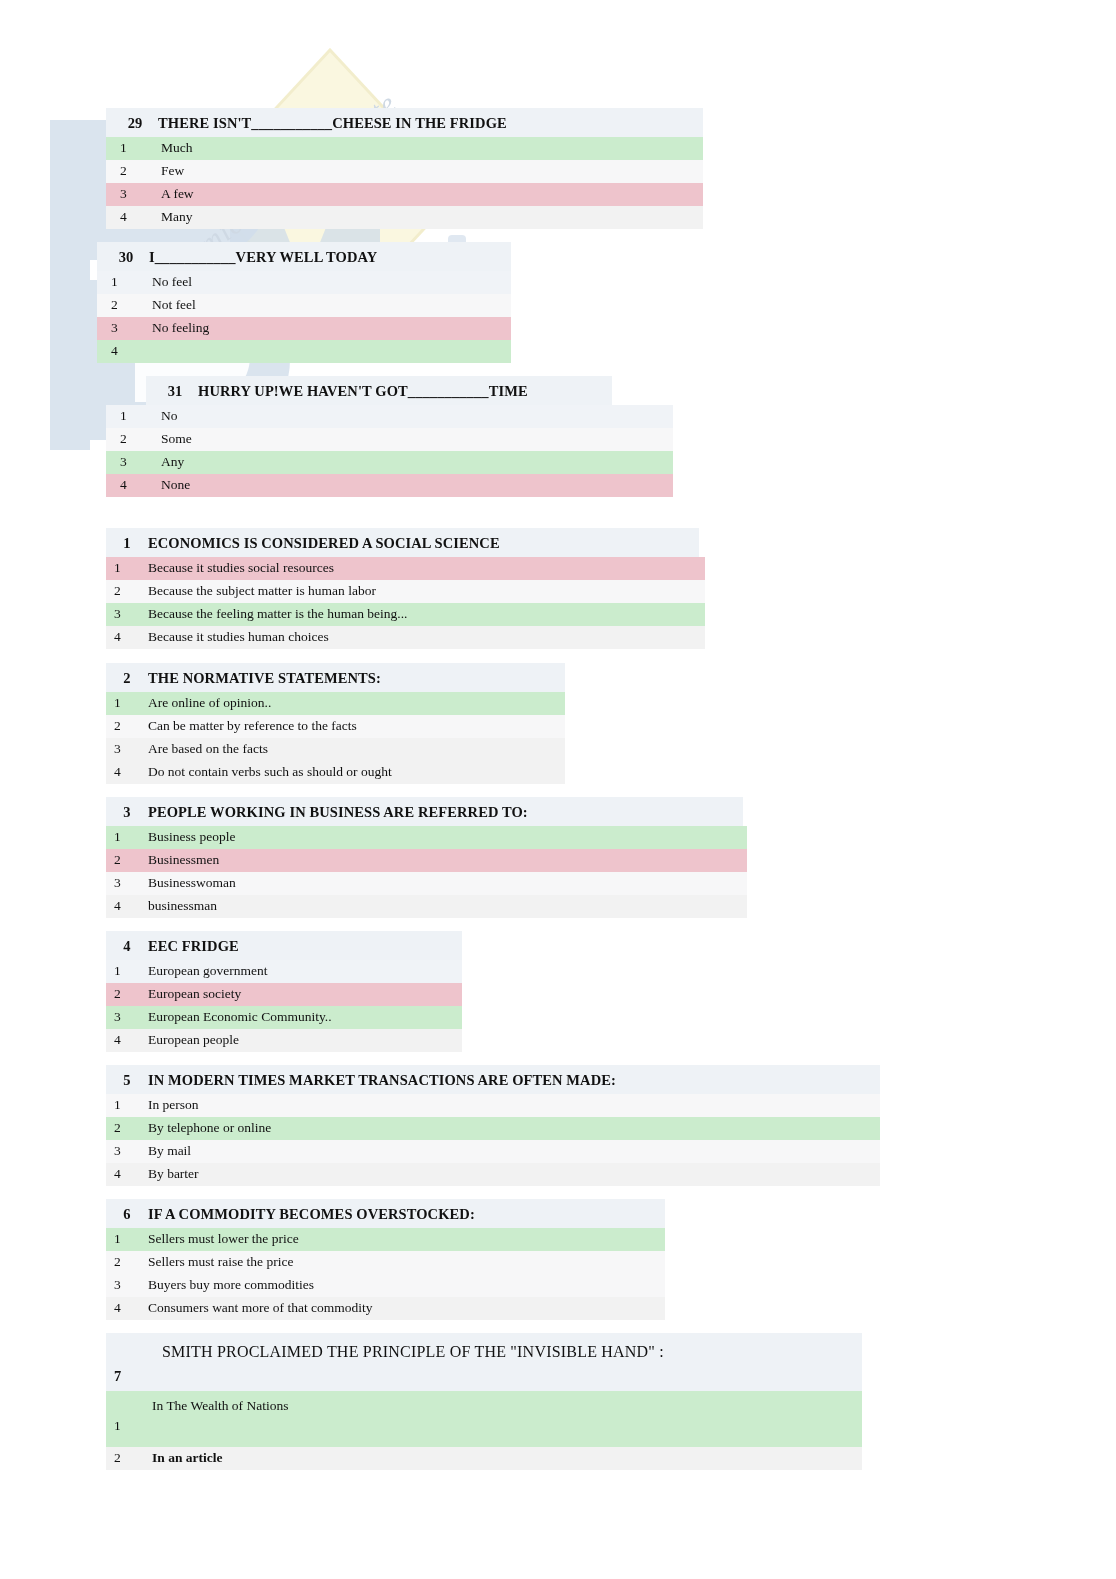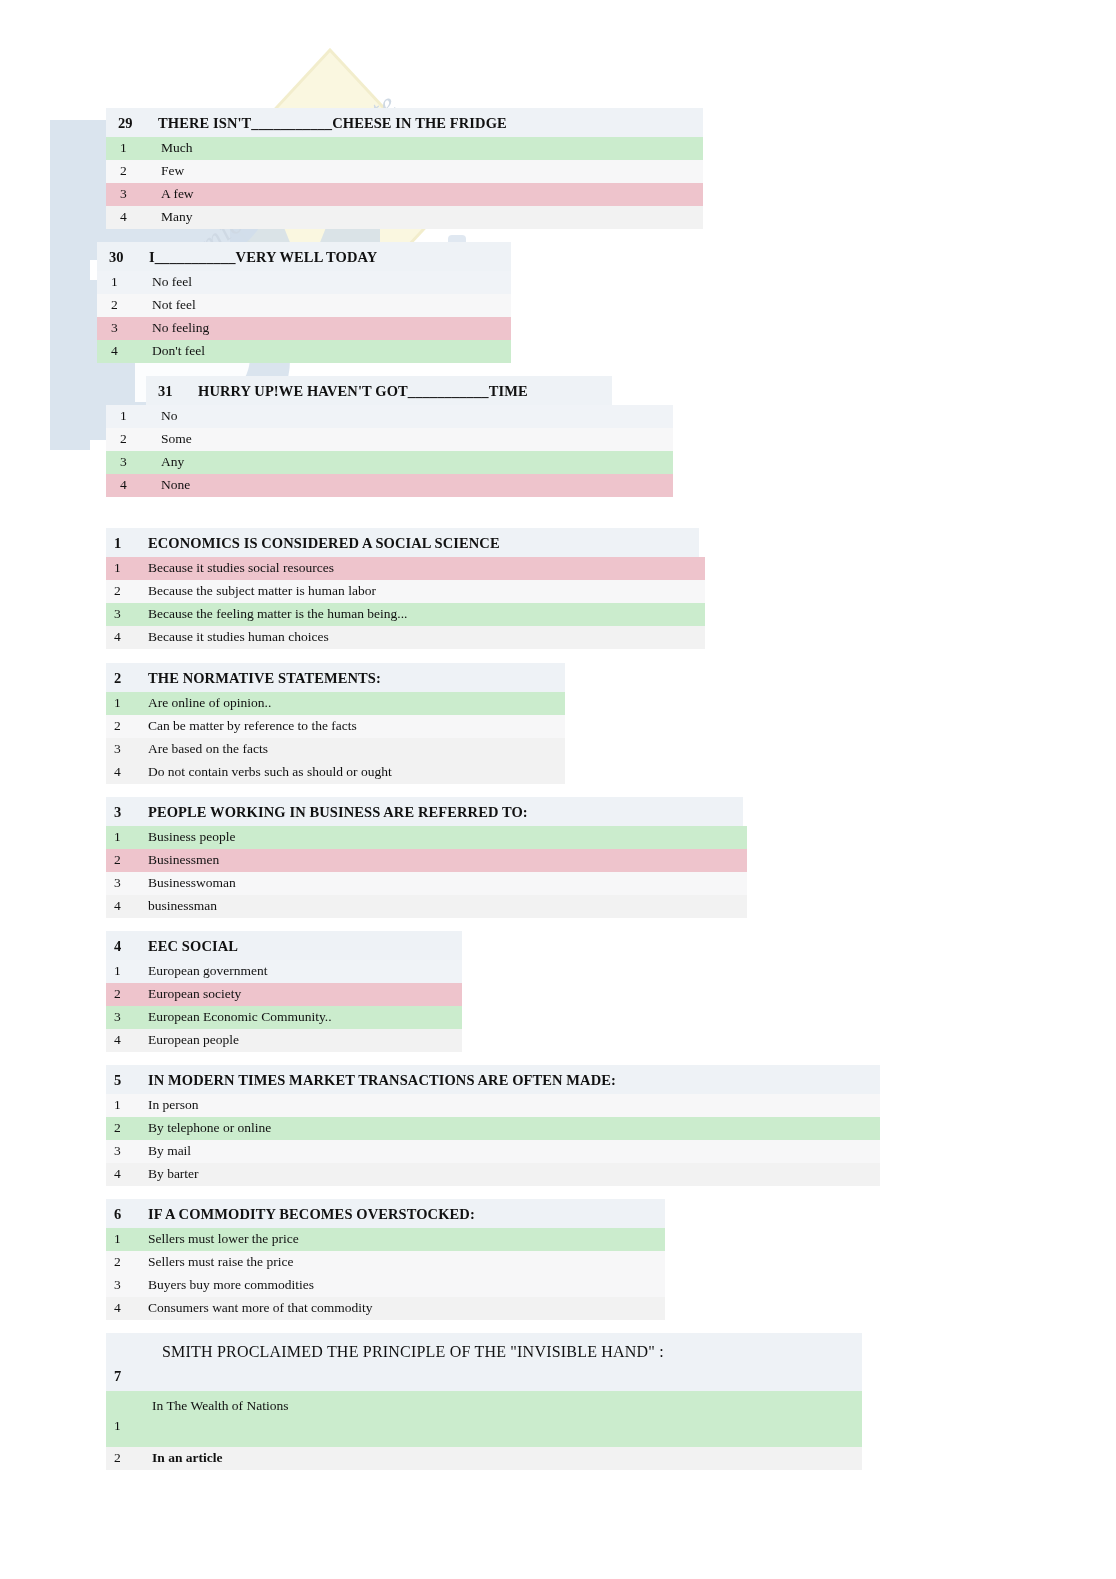--- a/index.html
+++ b/index.html
@@ -62,21 +62,21 @@
     display: flex;
     align-items: flex-start;
     background: #eef2f6;
     font-weight: bold;
     font-size: 14.5px;
     letter-spacing: 0.1px;
     line-height: 1.25;
   }
   .qheader .num {
     flex: 0 0 auto;
-    text-align: left;
+    text-align: center;
     padding: 6px 0 5px 0;
   }
   .qheader .txt {
     flex: 1 1 auto;
     padding: 6px 6px 5px 0;
   }
 
   .opt {
     display: flex;
     align-items: flex-start;
@@ -210,21 +210,20 @@
       <div class="opt plain2">
         <span class="num">2</span>
         <span class="txt">Not feel</span>
       </div>
       <div class="opt pink">
         <span class="num">3</span>
         <span class="txt">No feeling</span>
       </div>
       <div class="opt green">
         <span class="num">4</span>
-        <span class="txt">Don't feel</span>
       </div>
     </div>
     <div class="qblock va" style="left: 106px; top: 376px; width: 567px;">
       <div class="qheader" style="width: 466px; margin-left: 40px;">
         <span class="num">31</span>
         <span class="txt">HURRY UP!WE HAVEN'T GOT___________TIME</span>
       </div>
       <div class="opt bluish">
         <span class="num">1</span>
         <span class="txt">No</span>
@@ -304,21 +303,21 @@
         <span class="txt">Businesswoman</span>
       </div>
       <div class="opt plain">
         <span class="num">4</span>
         <span class="txt">businessman</span>
       </div>
     </div>
     <div class="qblock vb" style="left: 106px; top: 931px; width: 356px;">
       <div class="qheader" style="width: 356px;">
         <span class="num">4</span>
-        <span class="txt">EEC SOCIAL</span>
+        <span class="txt">EEC FRIDGE</span>
       </div>
       <div class="opt bluish">
         <span class="num">1</span>
         <span class="txt">European government</span>
       </div>
       <div class="opt pink">
         <span class="num">2</span>
         <span class="txt">European society</span>
       </div>
       <div class="opt green">

